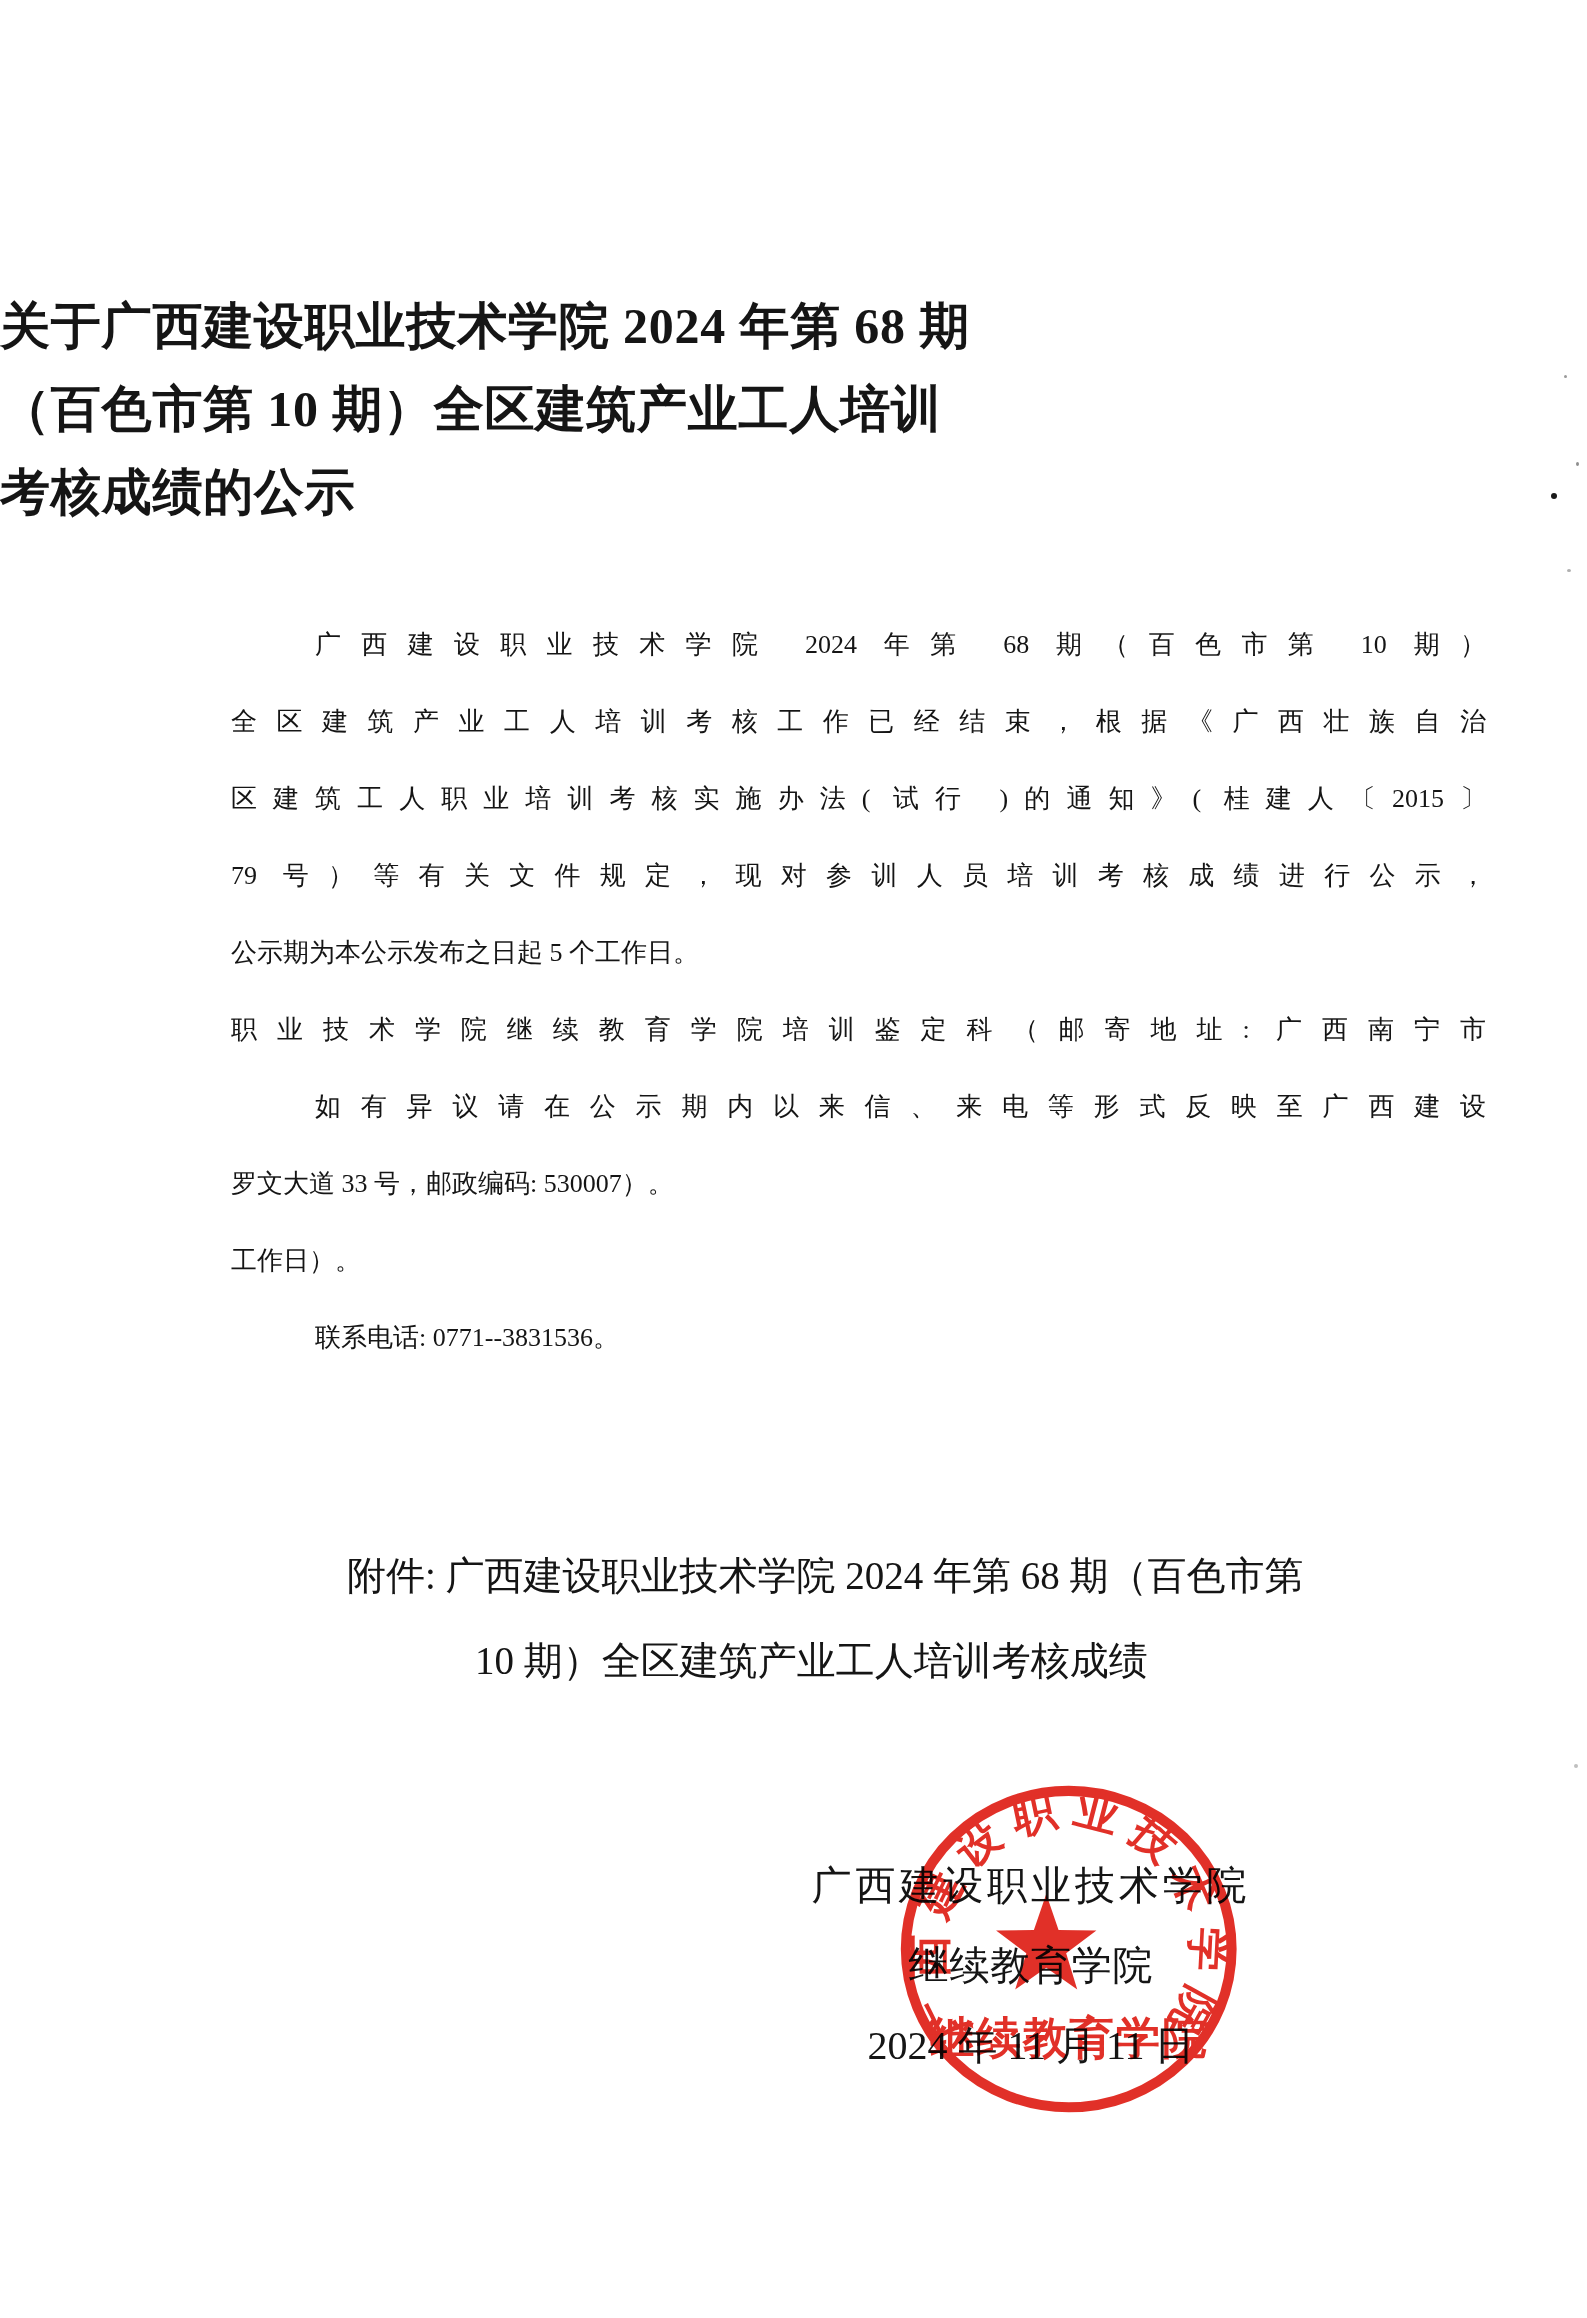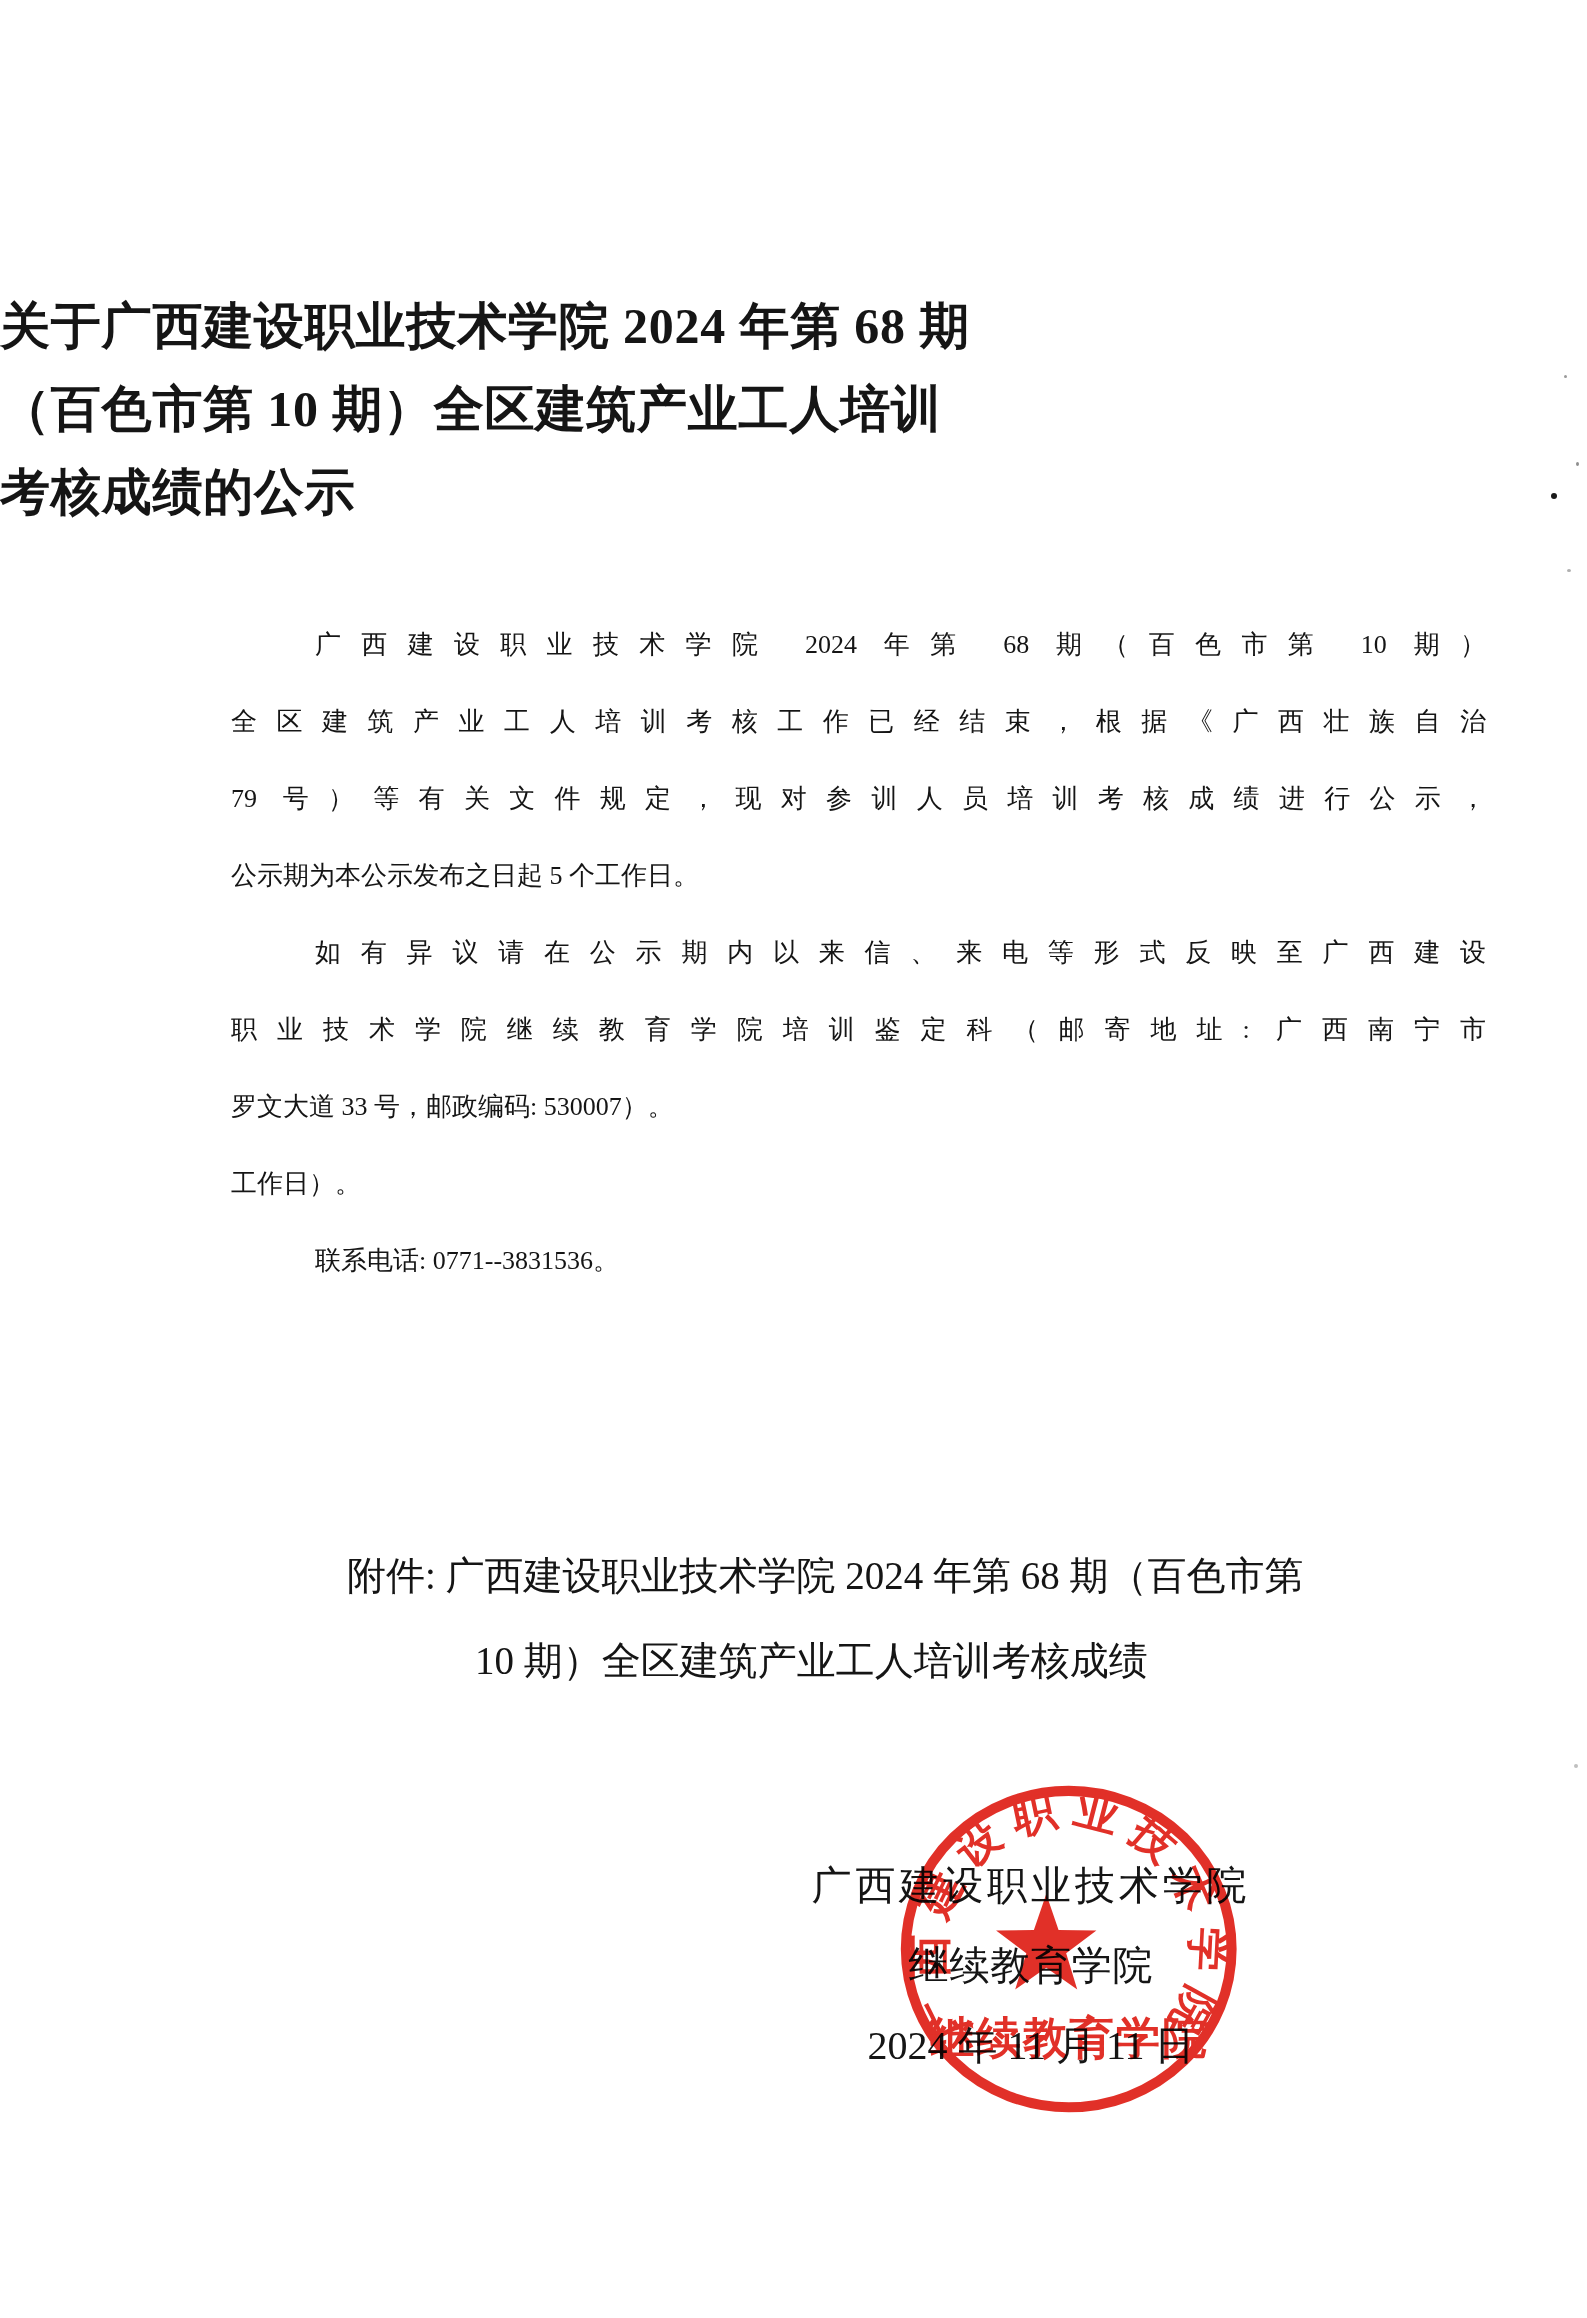--- a/index.html
+++ b/index.html
@@ -65,25 +65,26 @@
 
   <div class="title">
     <div>关于广西建设职业技术学院 2024 年第 68 期</div>
     <div>（百色市第 10 期）全区建筑产业工人培训</div>
     <div>考核成绩的公示</div>
   </div>
 
   <div class="body-col">
     <div class="bline indent fill">广西建设职业技术学院 2024 年第 68 期（百色市第 10 期）</div>
     <div class="bline fill">全区建筑产业工人培训考核工作已经结束，根据《广西壮族自治</div>
+    <div class="bline fill">区建筑工人职业培训考核实施办法( 试行 )的通知》( 桂建人〔2015〕</div>
     <div class="bline fill">79 号）等有关文件规定，现对参训人员培训考核成绩进行公示，</div>
     <div class="bline">公示期为本公示发布之日起 5 个工作日。</div>
 
+    <div class="bline fill">职业技术学院继续教育学院培训鉴定科（邮寄地址: 广西南宁市</div>
     <div class="bline indent fill">如有异议请在公示期内以来信、来电等形式反映至广西建设</div>
-    <div class="bline fill">职业技术学院继续教育学院培训鉴定科（邮寄地址: 广西南宁市</div>
     <div class="bline">罗文大道 33 号，邮政编码: 530007）。</div>
 
     <div class="bline">工作日）。</div>
 
     <div class="bline indent">联系电话: 0771--3831536。</div>
   </div>
 
   <div class="attach">
     <div class="attach-l1">附件: 广西建设职业技术学院 2024 年第 68 期（百色市第</div>
     <div class="attach-l2">10 期）全区建筑产业工人培训考核成绩</div>

